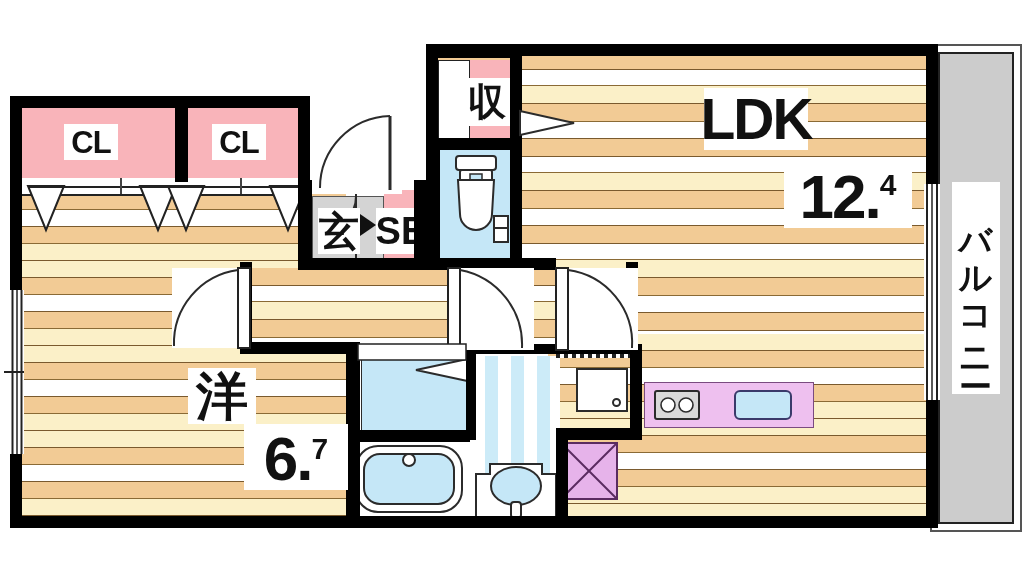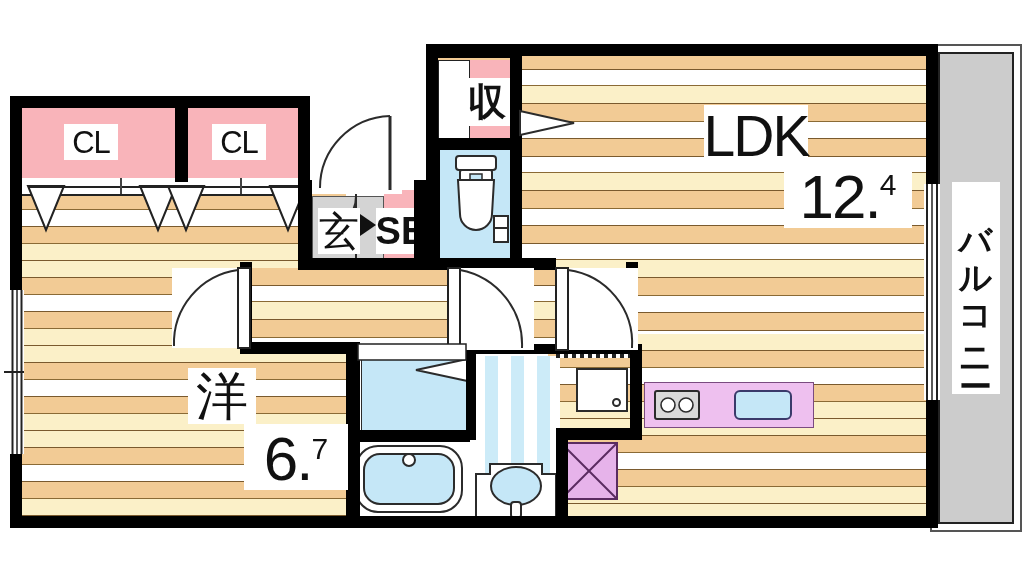--- a/index.html
+++ b/index.html
@@ -49,21 +49,21 @@
   
   .stripe-v{
     background-image:repeating-linear-gradient(to right,
       #ffffff 0px,#ffffff 13px,
       #ccebf8 13px,#ccebf8 26px);
   }
   
   .lbl{
     position:absolute;background:#ffffff;color:#111111;
     display:flex;align-items:center;justify-content:center;
-    font-weight:normal;line-height:1;white-space:nowrap;
+    font-weight:bold;line-height:1;white-space:nowrap;
   }
   .lbl-cl{font-size:31px;letter-spacing:-1px;}
   .lbl-ldk{font-size:57px;letter-spacing:-2px;}
   .lbl-num{font-size:62px;letter-spacing:-2px;text-align:right;}
   .lbl-sup{font-size:30px;vertical-align:super;}
   .lbl-jp{font-size:40px;}
   .lbl-sb{font-size:38px;font-weight:bold;}
   .lbl-bal{
     writing-mode:vertical-rl;font-size:33px;letter-spacing:4px;
     font-weight:bold;background:#ffffff;color:#111;
@@ -241,21 +241,21 @@
   </svg>
 
   <svg class="abs" style="left:358px;top:344px;width:108px;height:16px;" viewBox="0 0 108 16">
     <rect x="0" y="0" width="108" height="16" fill="#ffffff" stroke="#222" stroke-width="1.5"></rect>
   </svg>
 
   <svg class="abs" style="left:518px;top:108px;width:58px;height:30px;" viewBox="0 0 58 30">
     <polygon points="56,15 2,3 2,27" fill="#ffffff" stroke="#2b2b2b" stroke-width="2"></polygon>
   </svg>
 
-  <div class="lbl lbl-ldk" style="left:704px;top:105px;width:104px;height:62px;">LDK</div>
+  <div class="lbl lbl-ldk" style="left:704px;top:88px;width:104px;height:62px;">LDK</div>
   <div class="lbl" style="left:784px;top:158px;width:128px;height:70px;align-items:flex-end;">
     <span class="lbl-num">12.</span>
       <span class="lbl-sup" style="margin-bottom:28px;">4</span>
   </div>
 
   <div class="lbl lbl-jp" style="left:188px;top:368px;width:68px;height:56px;font-size:52px;">洋</div>
   <div class="lbl" style="left:244px;top:424px;width:104px;height:66px;align-items:flex-end;">
     <span class="lbl-num">6.</span>
       <span class="lbl-sup" style="margin-bottom:26px;">7</span>
   </div>

